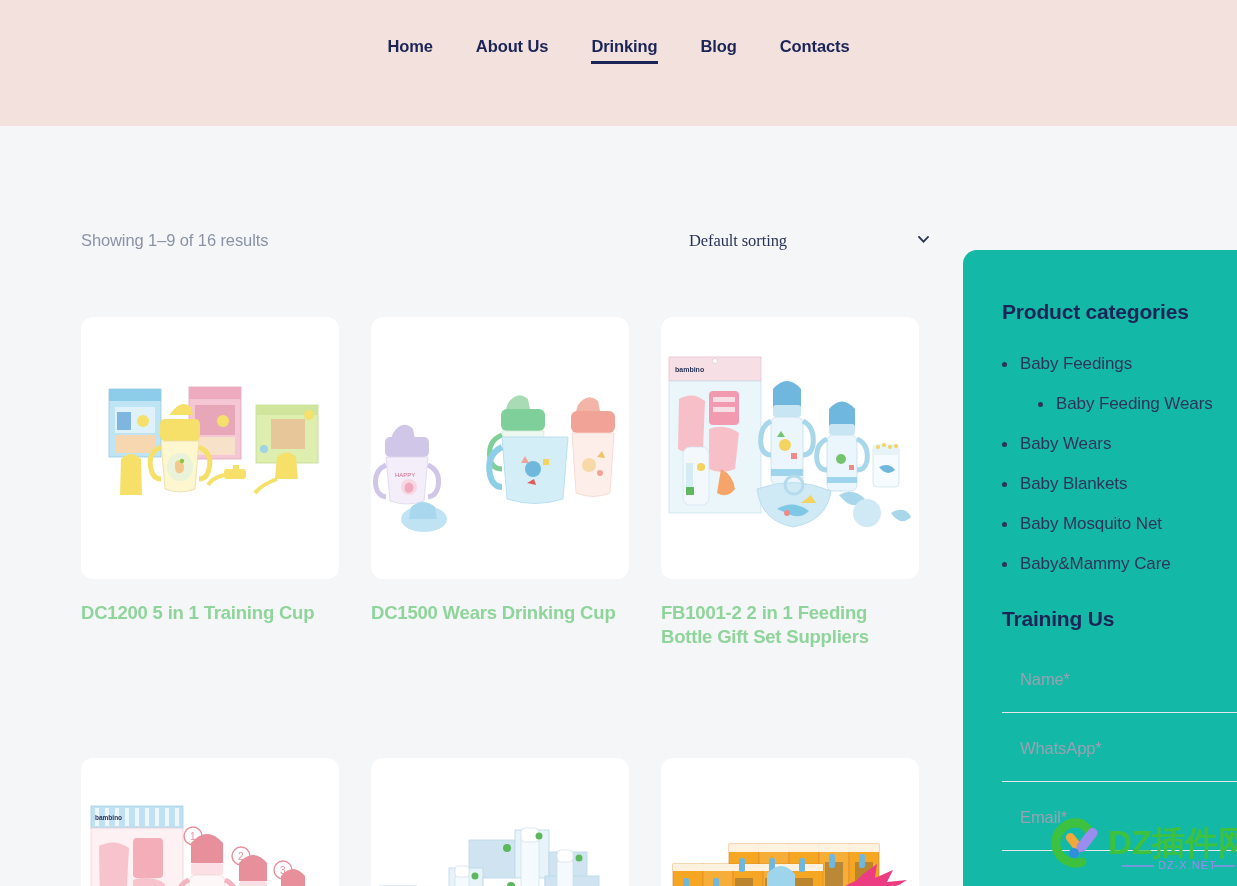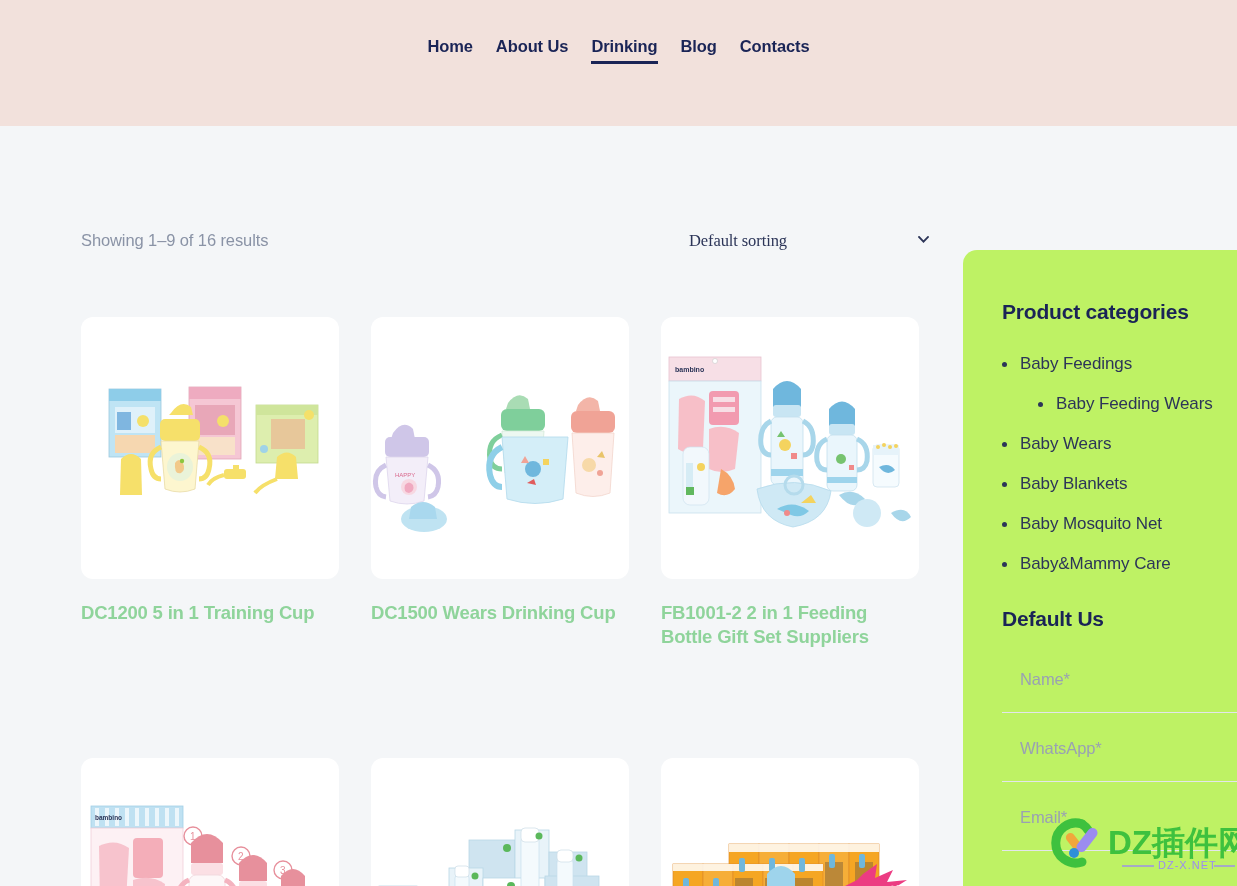--- a/index.html
+++ b/index.html
@@ -14,21 +14,21 @@
   
   .site-header {
     position: absolute; top: 0; left: 0;
     width: 1237px; height: 126px;
     background: #f2e1dc;
   }
   .main-nav {
     position: absolute; left: 0; top: 0; width: 1237px;
     height: 96px;
     display: flex; align-items: center; justify-content: center;
-    gap: 23px;
+    gap: 43px;
   }
   .nav-item {
     position: relative;
     font-size: 16.5px;
     font-weight: 700;
     letter-spacing: -0.1px;
     color: #1a2456;
     text-decoration: none;
     padding-bottom: 4px;
     white-space: nowrap;
@@ -94,21 +94,21 @@
     color: #8fd49b;
     text-decoration: none;
     cursor: pointer;
   }
 
   
   .sidebar {
     position: absolute;
     left: 963px; top: 250px;
     width: 274px; height: 636px;
-    background: #bef264;
+    background: #14b8a6;
     border-radius: 14px 0 0 0;
     padding: 50px 0 0 39px;
     overflow: hidden;
   }
   .widget-title {
     font-size: 21px;
     font-weight: 700;
     color: #1a2456;
     letter-spacing: -0.2px;
   }
@@ -612,21 +612,21 @@
     <ul class="cat-list">
       <li class="cat-item">Baby Feedings</li>
       <li class="cat-item child">Baby Feeding Wears</li>
       <li class="cat-item">Baby Wears</li>
       <li class="cat-item">Baby Blankets</li>
       <li class="cat-item">Baby Mosquito Net</li>
       <li class="cat-item">Baby&amp;Mammy Care</li>
     </ul>
 
     <div class="contact-widget">
-      <h2 class="widget-title">Default Us</h2>
+      <h2 class="widget-title">Training Us</h2>
       <form class="contact-form">
         <div class="field">
           <input type="text" placeholder="Name*" style="">
         </div>
         <div class="field">
           <input type="text" placeholder="WhatsApp*" style="">
         </div>
         <div class="field">
           <input type="text" placeholder="Email*" style="">
         </div>

